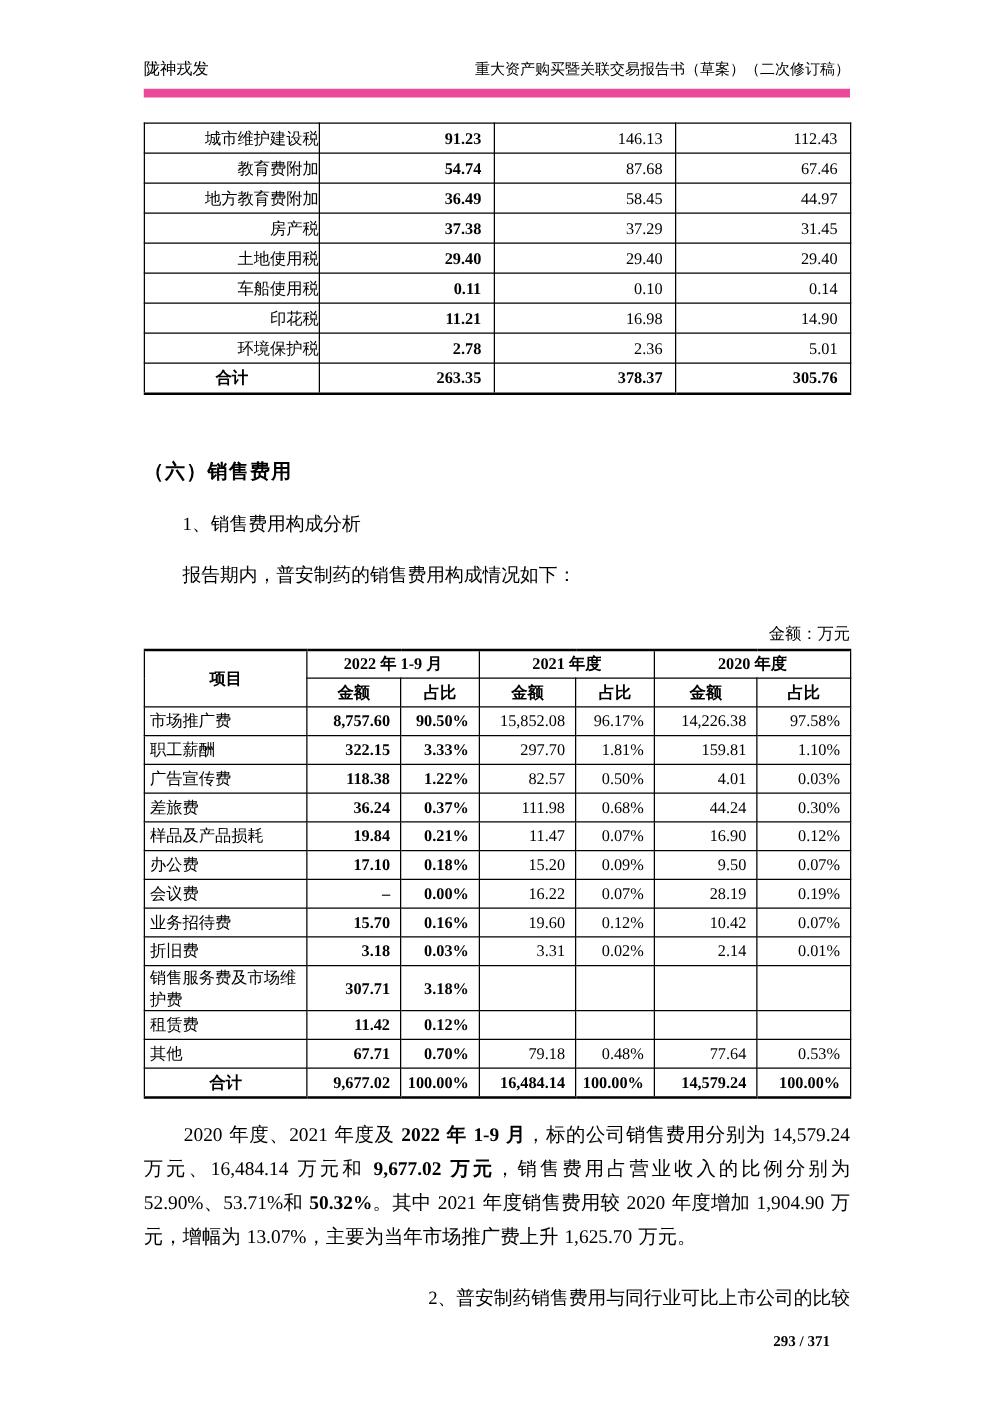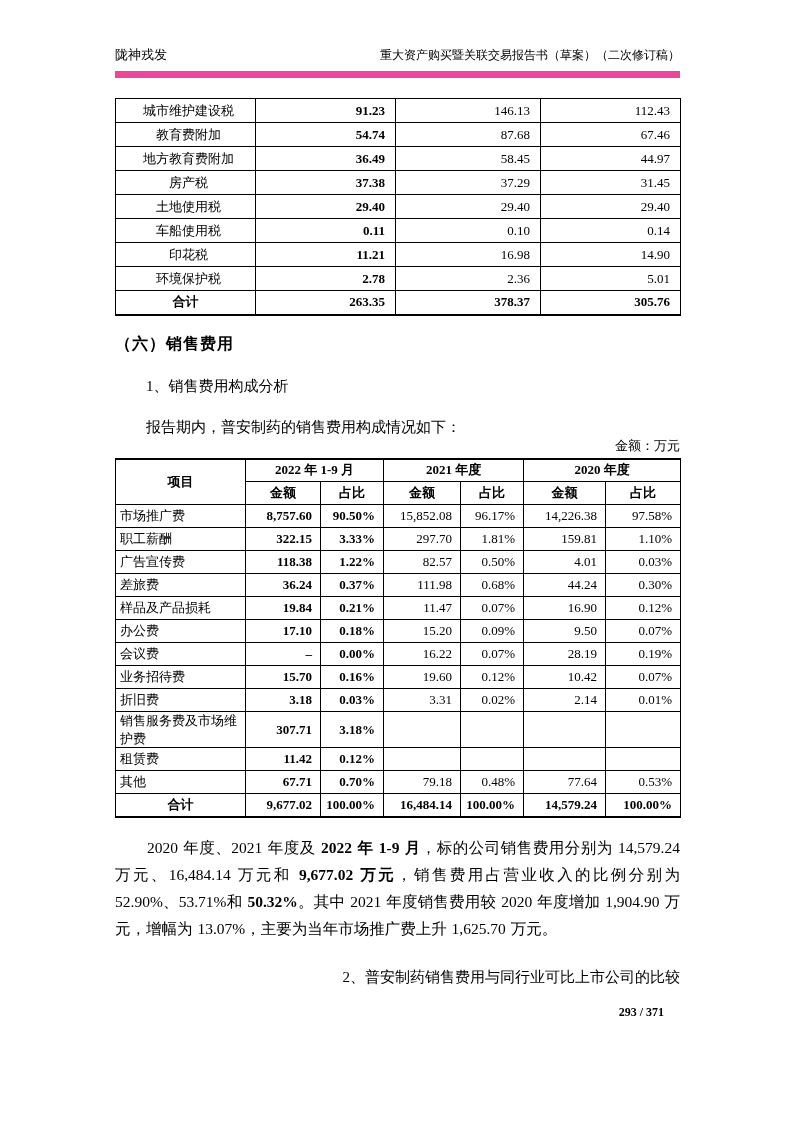--- a/index.html
+++ b/index.html
@@ -22,28 +22,28 @@
   }
   .header-left { font-size:13px; }
   .header-right { font-size:12px; }
 
   table { border-collapse:collapse; width:565px; table-layout:fixed; }
   td, th { border:1px solid #000; font-size:13px; vertical-align:middle; overflow:hidden; }
   .b { font-weight:bold; }
 
   .tax-table { margin-top:20px; }
   .tax-table td { height:24px; }
-  .tax-table .lbl { text-align:center; padding-left:6px; }
+  .tax-table .lbl { text-align:right; padding-left:6px; }
   .tax-table .num { text-align:right; padding-right:10px; }
   .tax-table tr.total td { font-weight:bold; border-bottom:2px solid #000; }
   .tax-table tr.total .lbl { text-align:center; padding-left:0; }
 
-  .section-heading { margin-top:18px; font-size:16px; font-weight:bold; letter-spacing:1px; }
+  .section-heading { margin-top:51px; font-size:16px; font-weight:bold; letter-spacing:1px; }
   .indent-line { margin-top:22px; font-size:15px; padding-left:31px; }
-  .unit-note { margin-top:0; text-align:right; font-size:13px; }
+  .unit-note { margin-top:28px; text-align:right; font-size:13px; }
 
   .exp-table { margin-top:3px; }
   .exp-table thead tr:first-child th { border-top:2px solid #000; }
   .exp-table th { font-weight:bold; text-align:center; height:23px; }
   .exp-table td { height:23px; }
   .exp-table .lbl { text-align:left; padding-left:4px; line-height:1.35; }
   .exp-table .num { text-align:right; padding-right:8px; }
   .exp-table tr.total td { font-weight:bold; border-bottom:2px solid #000; }
   .exp-table tr.total .lbl { text-align:center; padding-left:0; }
 

